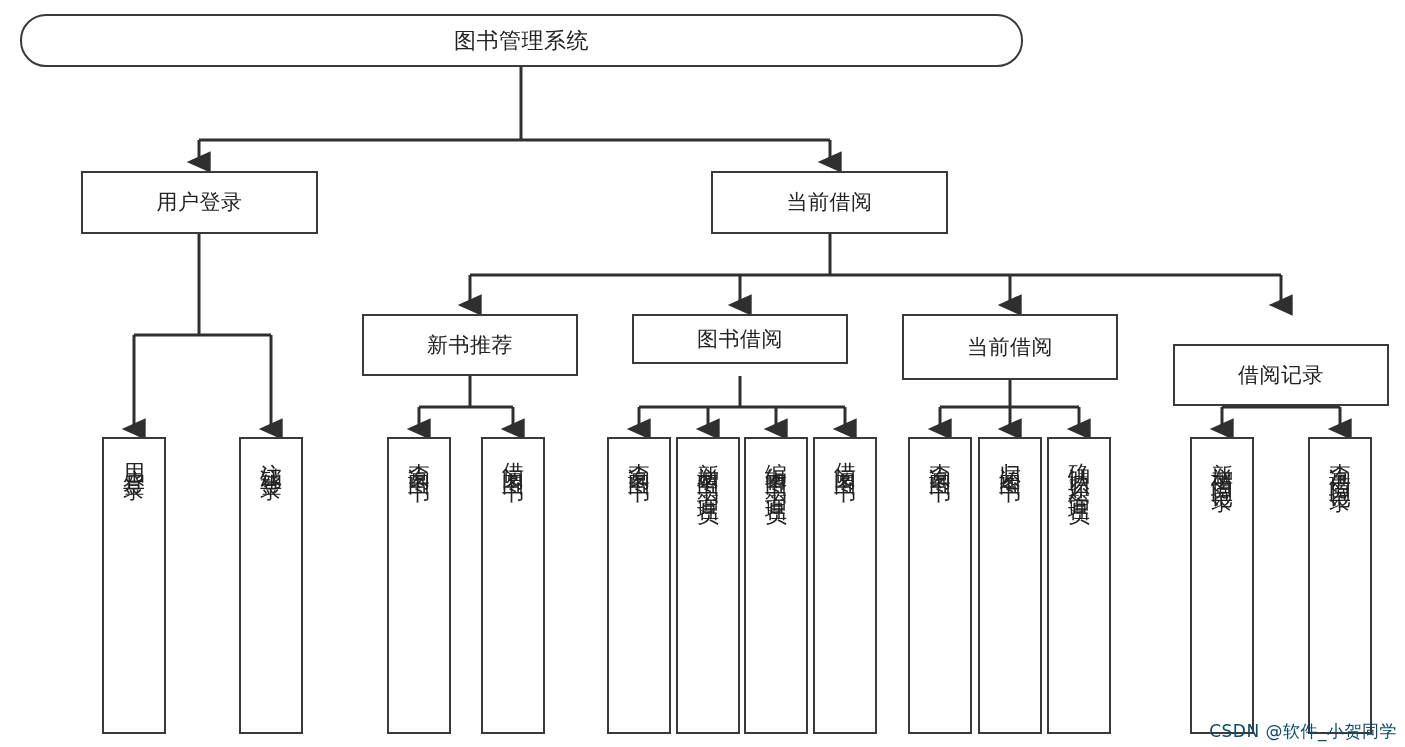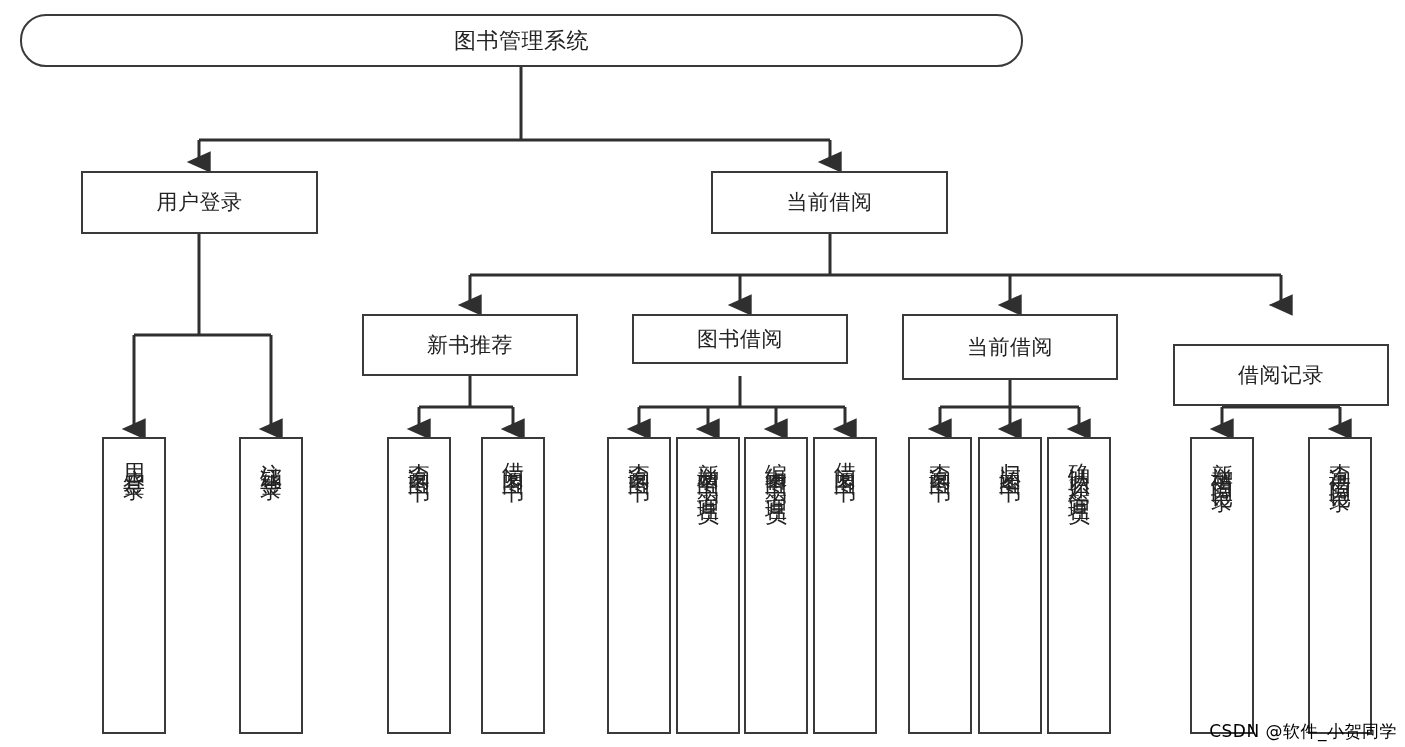--- a/index.html
+++ b/index.html
@@ -61,21 +61,21 @@
     font-size: 22px;
     line-height: 1;
     letter-spacing: 6px;
     max-height: 100%;
   }
   #watermark {
     position: absolute;
     right: 8px;
     bottom: 4px;
     font-size: 17px;
-    color: #000000;
+    color: #0c4a6e;
     letter-spacing: 0.5px;
     user-select: none;
   }
 </style>
 </head>
 <body>
 
 <div id="diagram-root">
 
   <svg id="edge-layer" viewBox="0 0 1405 747" width="1405" height="747" xmlns="http://www.w3.org/2000/svg">

